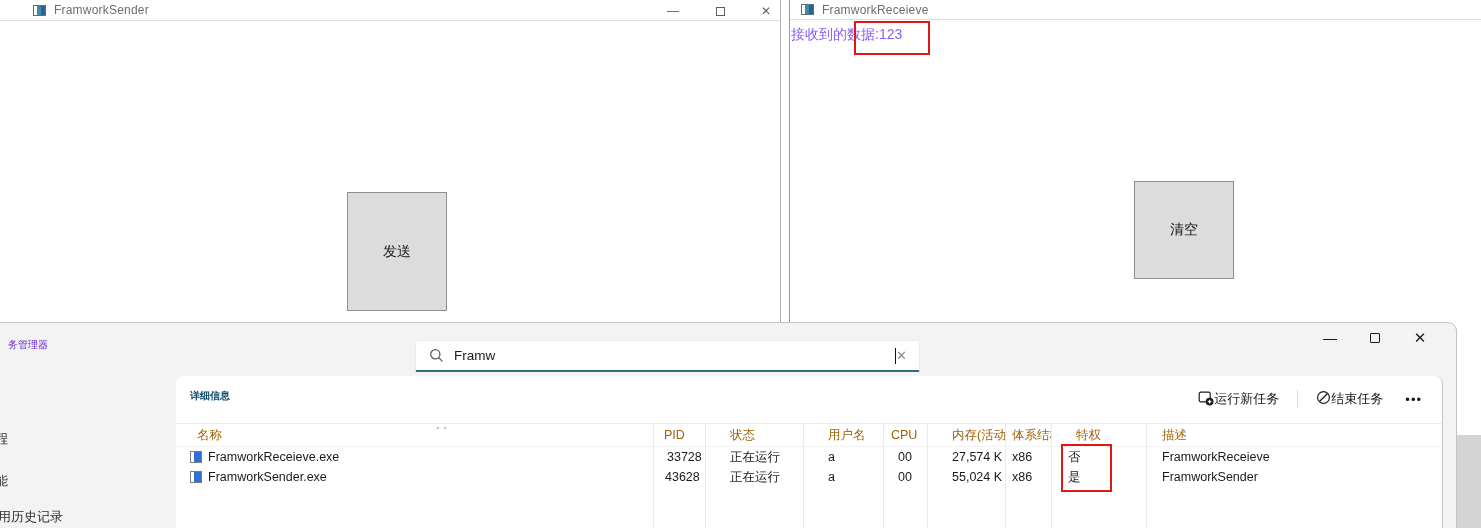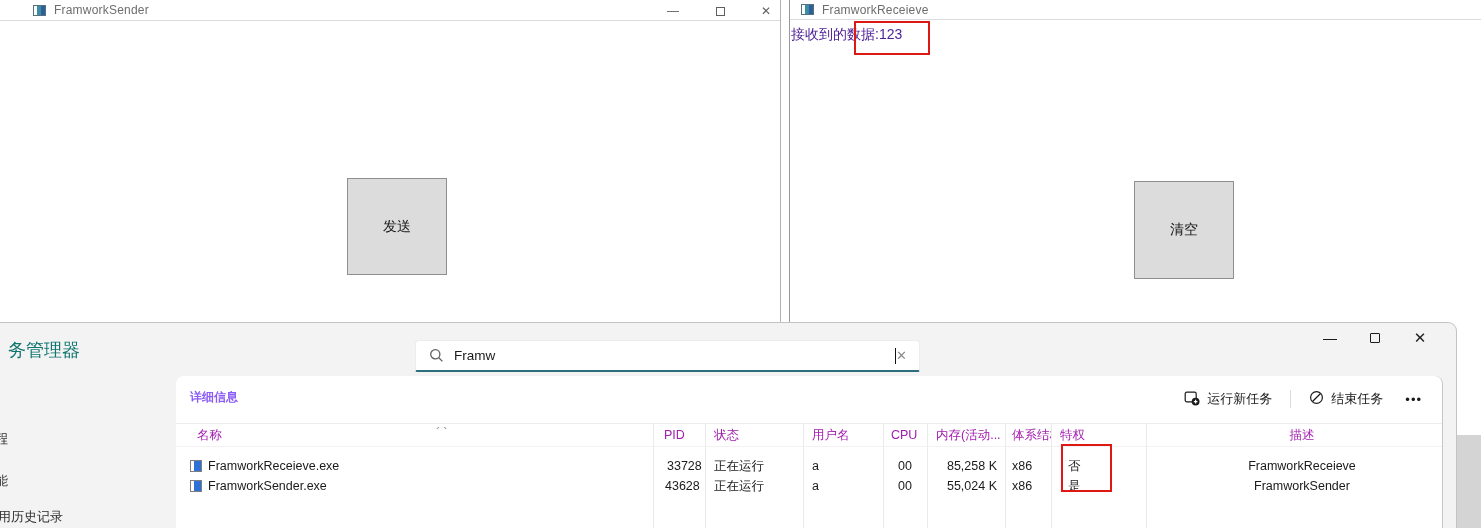--- a/index.html
+++ b/index.html
@@ -14,75 +14,75 @@
   .titlebar { position:relative; height:21px; background:#ffffff; border-bottom:1px solid #dcdcdc;
               display:flex; align-items:center; }
   .titlebar-title { font-size:12px; color:#6d6d6d; letter-spacing:.2px; }
   .app-icon { width:13px; height:11px; border:1px solid #57707e; display:inline-block;
               background:linear-gradient(90deg,#ffffff 0 3px,#3c8fa0 3px 7px,#2d5d9d 7px 100%); }
   .win-ctrl { position:absolute; top:2px; width:18px; height:18px; display:flex; align-items:center;
               justify-content:center; color:#5e5e5e; font-size:12px; cursor:default; }
   .ctrl-max-box { width:9px; height:9px; border:1px solid #5e5e5e; display:inline-block; }
   .winforms-button { position:absolute; background:#dcdcdc; border:1px solid #8f8f8f;
               display:flex; align-items:center; justify-content:center; font-size:14px; color:#141414; }
-  .received-text { position:absolute; left:1px; top:26px; font-size:14px; color:#4c1d95; }
+  .received-text { position:absolute; left:1px; top:26px; font-size:14px; color:#8b5cf6; }
   .annotation-box { position:absolute; border:2px solid #de1812; z-index:30; }
 
   
   #left-sliver { left:0; top:101px; width:4px; height:58px; background:#e3e3e3; }
   #left-sliver-dark { left:0; top:117px; width:4px; height:31px; background:#aeaeae; }
 
   
   #behind-gray { left:1450px; top:435px; width:31px; height:93px; background:#d4d4d4;
                  border-left:1px solid #bcbcbc; z-index:5; }
 
   
   #taskmanager { left:-8px; top:322px; width:1465px; height:206px; background:#f3f3f3;
                  border-top:1px solid #c3c3c3; border-right:1px solid #c3c3c3;
                  border-top-right-radius:9px; z-index:10; }
-  .tm-title { position:absolute; left:16px; top:15px; font-size:18px; color:#0f766e; }
+  .tm-title { position:absolute; left:16px; top:15px; font-size:10px; color:#6d28d9; }
   .tm-ctrl { position:absolute; top:4px; width:22px; height:22px; display:flex; align-items:center;
              justify-content:center; color:#1b1b1b; font-size:14px; cursor:default; }
   .tm-max-box { width:10px; height:10px; border:1.2px solid #1b1b1b; border-radius:1px; }
 
   
   #tm-search { position:absolute; left:423px; top:7px; width:505px; height:32px; background:#ffffff;
                border:1px solid #ececec; border-bottom:2px solid #2c6e7e; border-radius:4px 4px 2px 2px;
                display:flex; align-items:center;margin-top:10px; }
   #tm-search input { border:none; outline:none; flex:1; font-size:13.5px; color:#1a1a1a;
                font-family:inherit; background:transparent; caret-color:#000; }
   .search-glyph { margin:0 10px 0 13px; display:inline-flex; }
   .search-caret { width:1px; height:16px; background:#111; margin-left:1px; }
   .search-clear { margin-left:auto; margin-right:12px; color:#8a8a8a; font-size:13px; cursor:default; }
 
   
   .side-frag { position:absolute; font-size:13px; color:#2f2f2f; white-space:nowrap; }
 
   
   #details-card { position:absolute; left:184px; top:53px; width:1267px; height:153px; background:#ffffff;
                   border-radius:8px 8px 0 0; border-right:1px solid #c6c6c6; overflow:hidden; }
-  .card-title { position:absolute; left:14px; top:13px; font-size:12px; font-weight:700; color:#8b5cf6; }
+  .card-title { position:absolute; left:14px; top:13px; font-size:10px; font-weight:700; color:#0c4a6e; }
   .card-toolbar { position:absolute; right:8px; top:10px; display:flex; align-items:center; height:26px; }
-  .tool-btn { display:flex; align-items:center; gap:7px; font-size:13px; color:#1a1a1a;
+  .tool-btn { display:flex; align-items:center; font-size:13px; color:#1a1a1a;
               padding:4px 10px; border-radius:4px; cursor:default; }
   .tool-divider { width:1px; height:18px; background:#dcdcdc; margin:0 8px; }
   .tool-more { padding:4px 12px; font-size:13px; color:#1a1a1a; letter-spacing:1px; cursor:default; }
 
   
   .tm-table { position:absolute; left:0; right:0; top:47px; bottom:0; border-top:1px solid #ececec; }
   .tr { display:grid; grid-template-columns:477px 52px 98px 80px 44px 78px 46px 95px 1fr;
         align-items:center; }
-  .tr.head { height:23px; color:#a21caf; font-size:12.5px; border-bottom:1px solid #f2f2f2; }
+  .tr.head { height:23px; color:#a16207; font-size:12.5px; border-bottom:1px solid #f2f2f2; }
   .tr.row { height:20px; color:#1a1a1a; font-size:12.5px; cursor:default; }
-  .td { padding-left:9px; white-space:nowrap; overflow:hidden; }
+  .td { padding-left:25px; white-space:nowrap; overflow:hidden; }
   .td.name-h { padding-left:21px; position:relative; }
   .td.name { padding-left:14px; display:flex; align-items:center; gap:6px; }
   .td.mem { text-align:right; padding-right:8px; }
   .td.priv-v { padding-left:17px; }
-  .td.desc-v { padding-left:16px;text-align:center; }
+  .td.desc-v { padding-left:16px; }
   .proc-icon { width:12px; height:12px; border:1px solid #7e7e7e; flex:0 0 auto;
                background:linear-gradient(90deg,#ffffff 0 3px,#2f6fd8 3px 100%); }
   .sort-chevron { position:absolute; left:262px; top:-2px; width:7px; height:7px;
                   border-left:1.4px solid #9a9a9a; border-top:1.4px solid #9a9a9a;
                   transform:rotate(45deg); }
   .col-line { position:absolute; top:0; bottom:0; width:1px; background:#ebebeb; }
 </style>
 </head>
 <body>
 
@@ -94,21 +94,21 @@
 <div class="app-window" id="sender-window">
   <div class="titlebar">
     <span class="app-icon" style="margin-left:33px"></span>
     <span class="titlebar-title" style="margin-left:8px">FramworkSender</span>
     <span class="win-ctrl" style="left:664px">—</span>
     <span class="win-ctrl" style="left:711px">
       <span class="ctrl-max-box"></span>
     </span>
     <span class="win-ctrl" style="left:757px">✕</span>
   </div>
-  <div class="winforms-button" style="left:347px; top:178px; width:100px; height:97px;">发送</div>
+  <div class="winforms-button" style="left:347px; top:192px; width:100px; height:119px;">发送</div>
 </div>
 
 <div class="app-window" id="receiver-window">
   <div class="titlebar" style="height:20px">
     <span class="app-icon" style="margin-left:11px"></span>
     <span class="titlebar-title" style="margin-left:8px">FramworkReceieve</span>
   </div>
   <div class="received-text">接收到的数据:123</div>
   <div class="annotation-box" style="left:64px; top:21px; width:76px; height:34px;"></div>
   <div class="winforms-button" style="left:344px; top:181px; width:100px; height:98px;">清空</div>
@@ -178,30 +178,30 @@
         <div class="td" style="padding-left:11px">PID</div>
         <div class="td">状态</div>
         <div class="td">用户名</div>
         <div class="td" style="padding-left:8px">CPU</div>
         <div class="td">内存(活动...</div>
         <div class="td" style="padding-left:7px">体系结构</div>
         <div class="td">特权</div>
         <div class="td desc-v">描述</div>
       </div>
 
-      <div class="tr row" style="margin-top:9px">
+      <div class="tr row" style="margin-top:0">
         <div class="td name">
           <span class="proc-icon"></span>
           <span>FramworkReceieve.exe</span>
         </div>
         <div class="td" style="padding-left:14px">33728</div>
         <div class="td">正在运行</div>
         <div class="td">a</div>
         <div class="td" style="padding-left:15px">00</div>
-        <div class="td mem">85,258 K</div>
+        <div class="td mem">27,574 K</div>
         <div class="td" style="padding-left:7px">x86</div>
         <div class="td priv-v">否</div>
         <div class="td desc-v">FramworkReceieve</div>
       </div>
 
       <div class="tr row">
         <div class="td name">
           <span class="proc-icon"></span>
           <span>FramworkSender.exe</span>
         </div>

